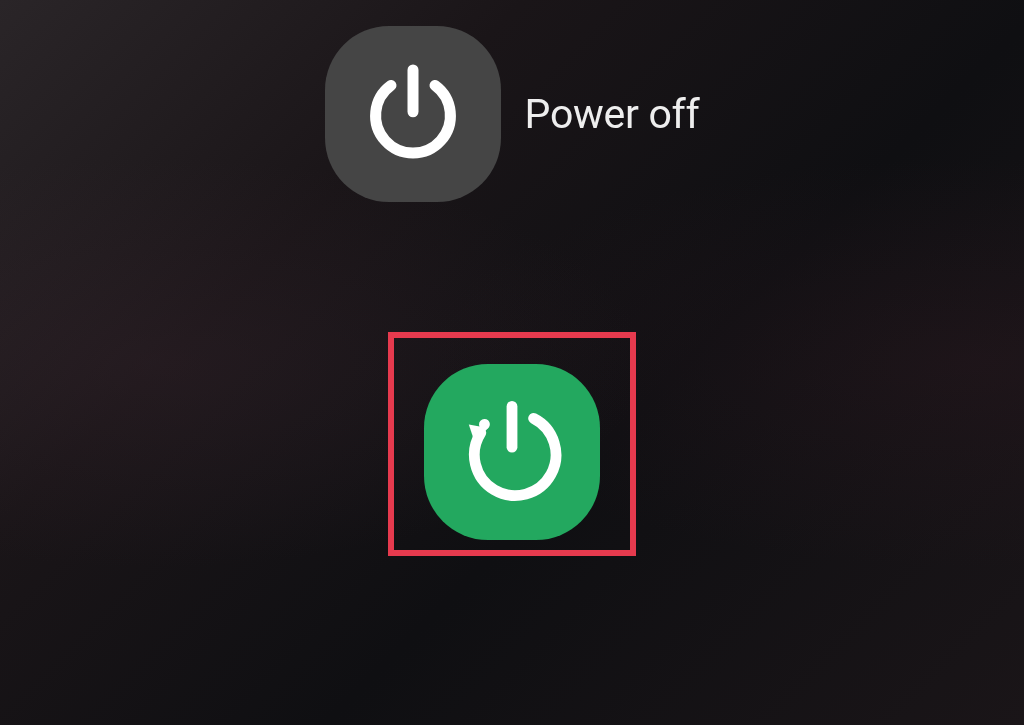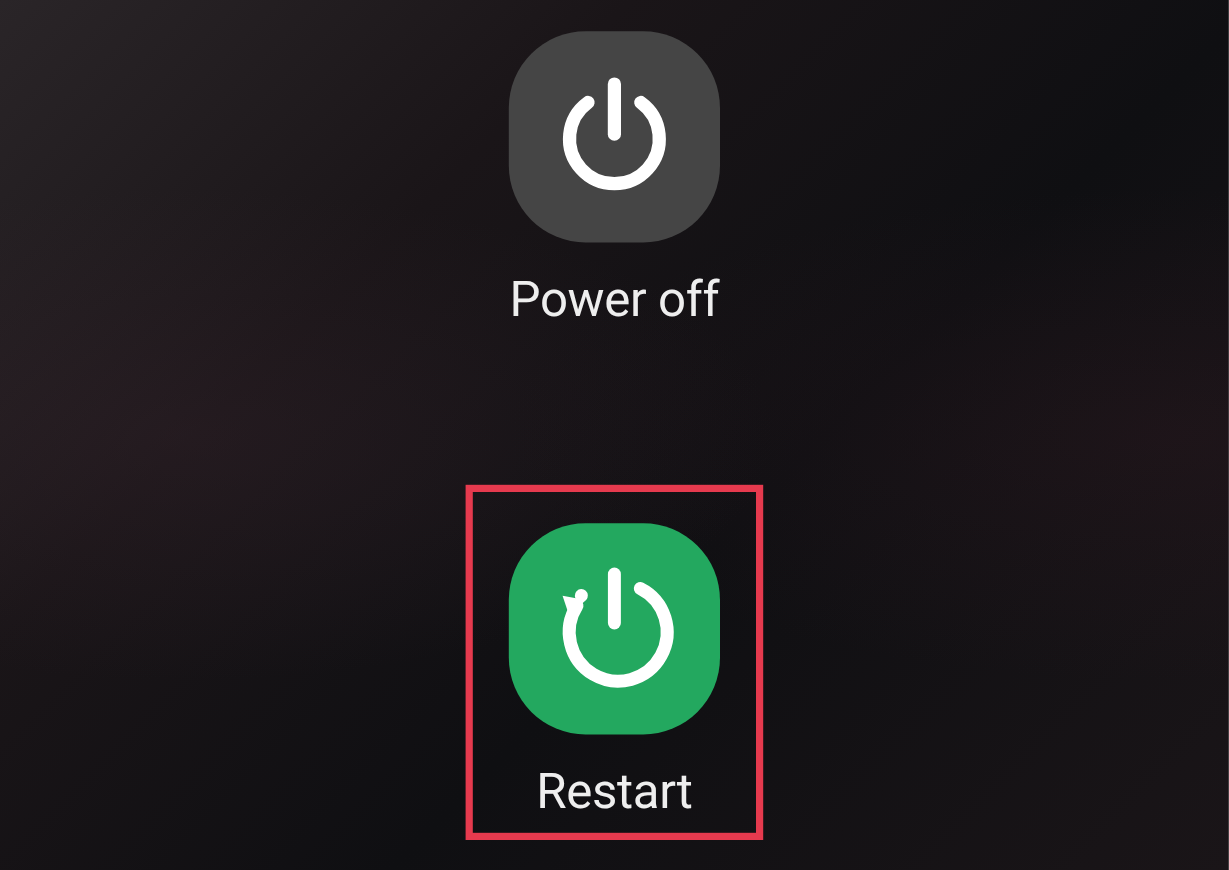--- a/index.html
+++ b/index.html
@@ -34,21 +34,21 @@
       display: flex;
       flex-direction: column;
       align-items: center;
       gap: 130px;
       padding-top: 26px;
       position: relative;
       z-index: 1;
     }
     .option {
       display: flex;
-      flex-direction: column;
+      flex-direction: row;
       align-items: center;
       gap: 24px;
       cursor: pointer;
     }
     .icon-box {
       width: 176px;
       height: 176px;
       border-radius: 64px;
       display: flex;
       align-items: center;
@@ -95,17 +95,16 @@
   <div class="highlight-box">
     <div class="option">
       <div class="icon-box green">
         <svg width="120" height="120" viewBox="0 0 100 100">
           <path d="M 50 12 L 50 46" stroke="#ffffff" stroke-width="9" stroke-linecap="round" fill="none"></path>
           <path d="M 68 22 A 34 34 0 1 1 24 34" stroke="#ffffff" stroke-width="9" stroke-linecap="round" fill="none"></path>
           <path d="M 27 27 A 34 34 0 0 1 32 22.5" stroke="#ffffff" stroke-width="9" stroke-linecap="round" fill="none" stroke-dasharray="0.1 14"></path>
           <path d="M 19 42 L 30 30 L 14 27 Z" fill="#ffffff"></path>
         </svg>
       </div>
-      <div class="option-label">Restart</div>
     </div>
   </div>
 
 </div>
 
 </body></html>

